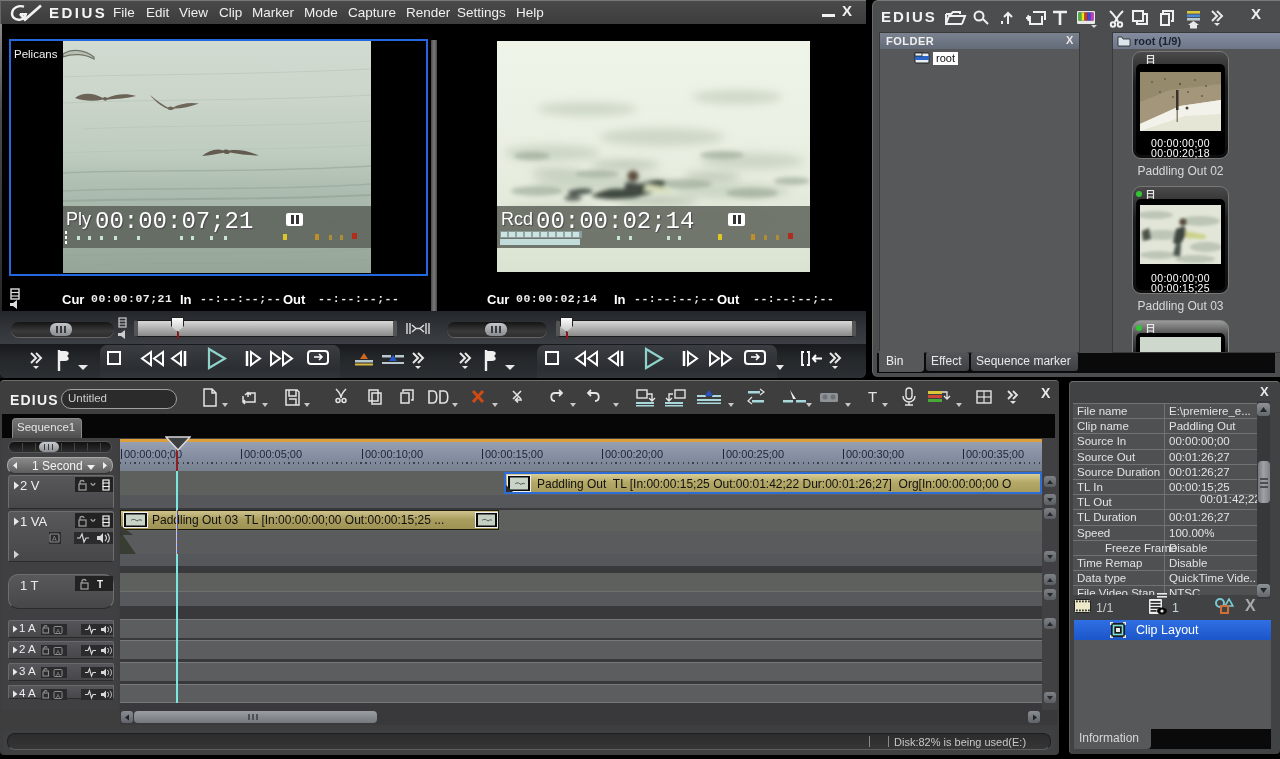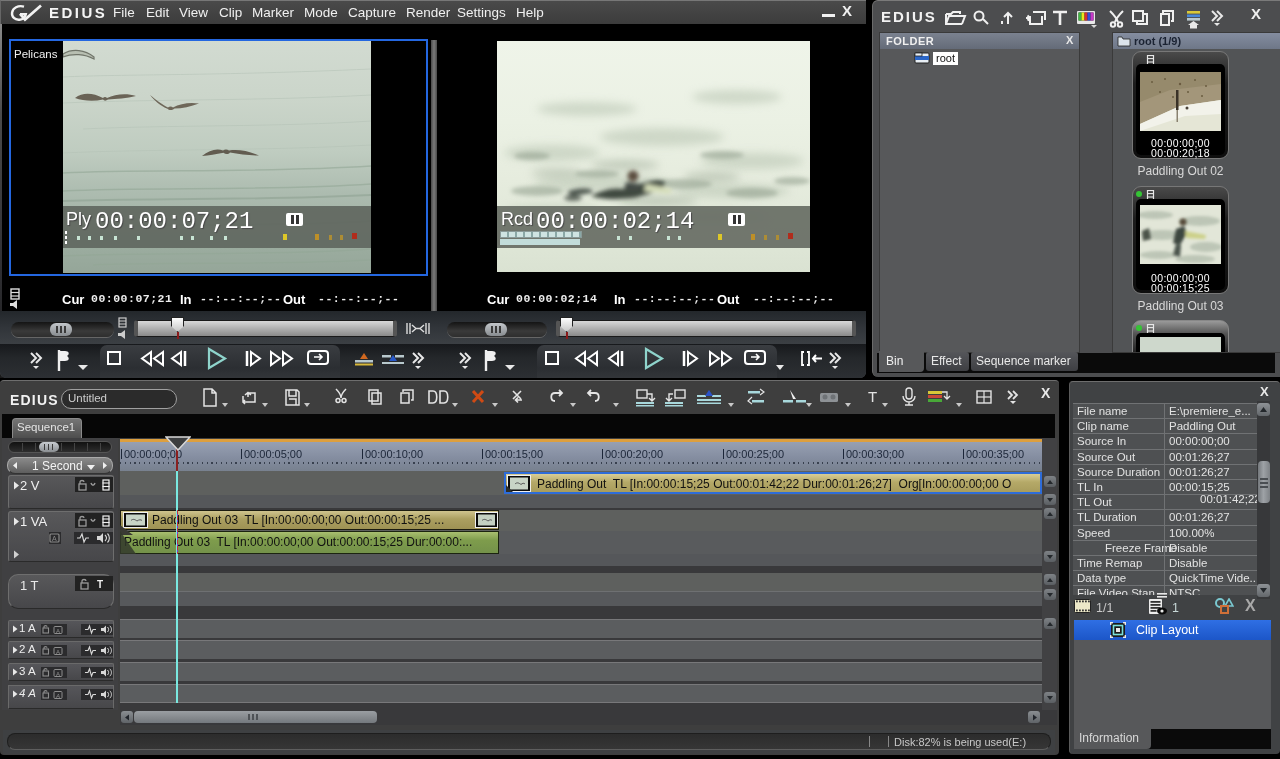--- a/index.html
+++ b/index.html
@@ -680,21 +680,21 @@
         <rect x="40" y="-1" width="34" height="13" fill="#2b2b2d"></rect>
         <path d="M3,4 L3,2.7 C3,1.2 6,1.2 6,2.7" fill="none" stroke="#8e8e8e" stroke-width="1.1"></path>
         <rect x="2" y="4" width="5.5" height="5" fill="none" stroke="#8e8e8e" stroke-width="1.1"></rect>
         <rect x="13" y="2.5" width="8" height="7" rx="1" fill="none" stroke="#8e8e8e" stroke-width="1"></rect>
         <text x="15" y="8.5" font-size="6" fill="#8e8e8e" font-family="Liberation Sans">A</text>
         <path d="M44,5.5 L47,5.5 L48.5,2 L50.5,9 L52,5.5 L55,5.5" fill="none" stroke="#d8d8d8" stroke-width="1.1"></path>
         <path d="M60,4 L62.5,4 L65,1.5 L65,9.5 L62.5,7 L60,7 Z" fill="#d8d8d8"></path>
         <path d="M66.5,3 C68,4.5 68,6.5 66.5,8 M68.8,1.8 C71,4 71,7 68.8,9.2" fill="none" stroke="#d8d8d8" stroke-width="1"></path>
       </svg>
     </div>
-    <div class="abs" style="left:6px;top:247px;width:106px;height:24px;background:linear-gradient(180deg,#56565a,#47474a);border-radius:0;border:1px solid #6a6a6a;border-bottom-color:#2a2a2a;box-sizing:border-box;font-style:italic;">
+    <div class="abs" style="left:6px;top:247px;width:106px;height:14px;background:linear-gradient(180deg,#56565a,#47474a);border-radius:0;border:1px solid #6a6a6a;border-bottom-color:#2a2a2a;box-sizing:border-box;">
       <svg class="abs" style="left:3px;top:4px;" width="6" height="8" viewBox="0 0 6 8">
             <path d="M1,0.5 L5.5,4 L1,7.5 Z" fill="#e8e8e8"></path>
           </svg>
       <div class="txt" style="left:10px;top:1px;font-size:11.5px;color:#ededed;">4 A</div>
       <svg class="abs" style="left:32px;top:3px;" width="72" height="11" viewBox="0 0 72 11">
         <rect x="-2" y="-1" width="28" height="13" fill="#2b2b2d"></rect>
         <rect x="40" y="-1" width="34" height="13" fill="#2b2b2d"></rect>
         <path d="M3,4 L3,2.7 C3,1.2 6,1.2 6,2.7" fill="none" stroke="#8e8e8e" stroke-width="1.1"></path>
         <rect x="2" y="4" width="5.5" height="5" fill="none" stroke="#8e8e8e" stroke-width="1.1"></rect>
         <rect x="13" y="2.5" width="8" height="7" rx="1" fill="none" stroke="#8e8e8e" stroke-width="1"></rect>
@@ -765,23 +765,20 @@
       </div>
       <div class="txt" style="left:31px;top:2px;font-size:12px;color:#111;">Paddling Out 03&nbsp; TL [In:00:00:00;00 Out:00:00:15;25 ...</div>
       <div class="abs" style="left:354px;top:1px;width:23px;height:16px;background:#0a0a0a;border:1px solid #f0f0f0;box-sizing:border-box;">
         <svg width="21" height="14" viewBox="0 0 21 14">
               <rect x="2" y="1.5" width="17" height="11" fill="#c4d0c2"></rect>
               <path d="M6,7.5 C8,5.5 10,6.5 12,8 C14,6.5 15,6.5 16,7.5" stroke="#555" stroke-width="1" fill="none"></path>
             </svg>
       </div>
     </div>
 
-    <div class="abs" style="left:0;top:60px;width:379px;height:23px;background:linear-gradient(180deg,#a9bf70,#7e9c4c 40%,#74924a);border:1px solid #1c2410;box-sizing:border-box;overflow:hidden;">
-      <div class="txt" style="left:3px;top:3px;font-size:12px;color:#111;">Paddling Out 03&nbsp; TL [In:00:00:00;00 Out:00:00:15;25 Dur:00:00:...</div>
-    </div>
 
     <div class="abs" style="left:0;top:54px;width:13px;height:10px;background:#3a3a34;clip-path:polygon(0 0,100% 100%,0 100%);"></div>
     <div class="abs" style="left:0;top:60px;width:16px;height:23px;background:#33382c;clip-path:polygon(0 0,100% 100%,0 100%);opacity:0.85;"></div>
 
     <div class="abs" style="left:56px;top:0;width:1.6px;height:232px;background:#7ae8e0;"></div>
     <div class="abs" style="left:56.6px;top:39px;width:1.4px;height:44px;background-image:repeating-linear-gradient(180deg,#c03040 0 4px,#7a3ad0 4px 6px);"></div>
   </div>
 
   <svg class="abs" style="left:165px;top:55px;" width="26" height="15" viewBox="0 0 26 15">
     <path d="M1,1 L25,1 L13,14 Z" fill="#3c3e40" stroke="#d8d8d8" stroke-width="1.5"></path>

